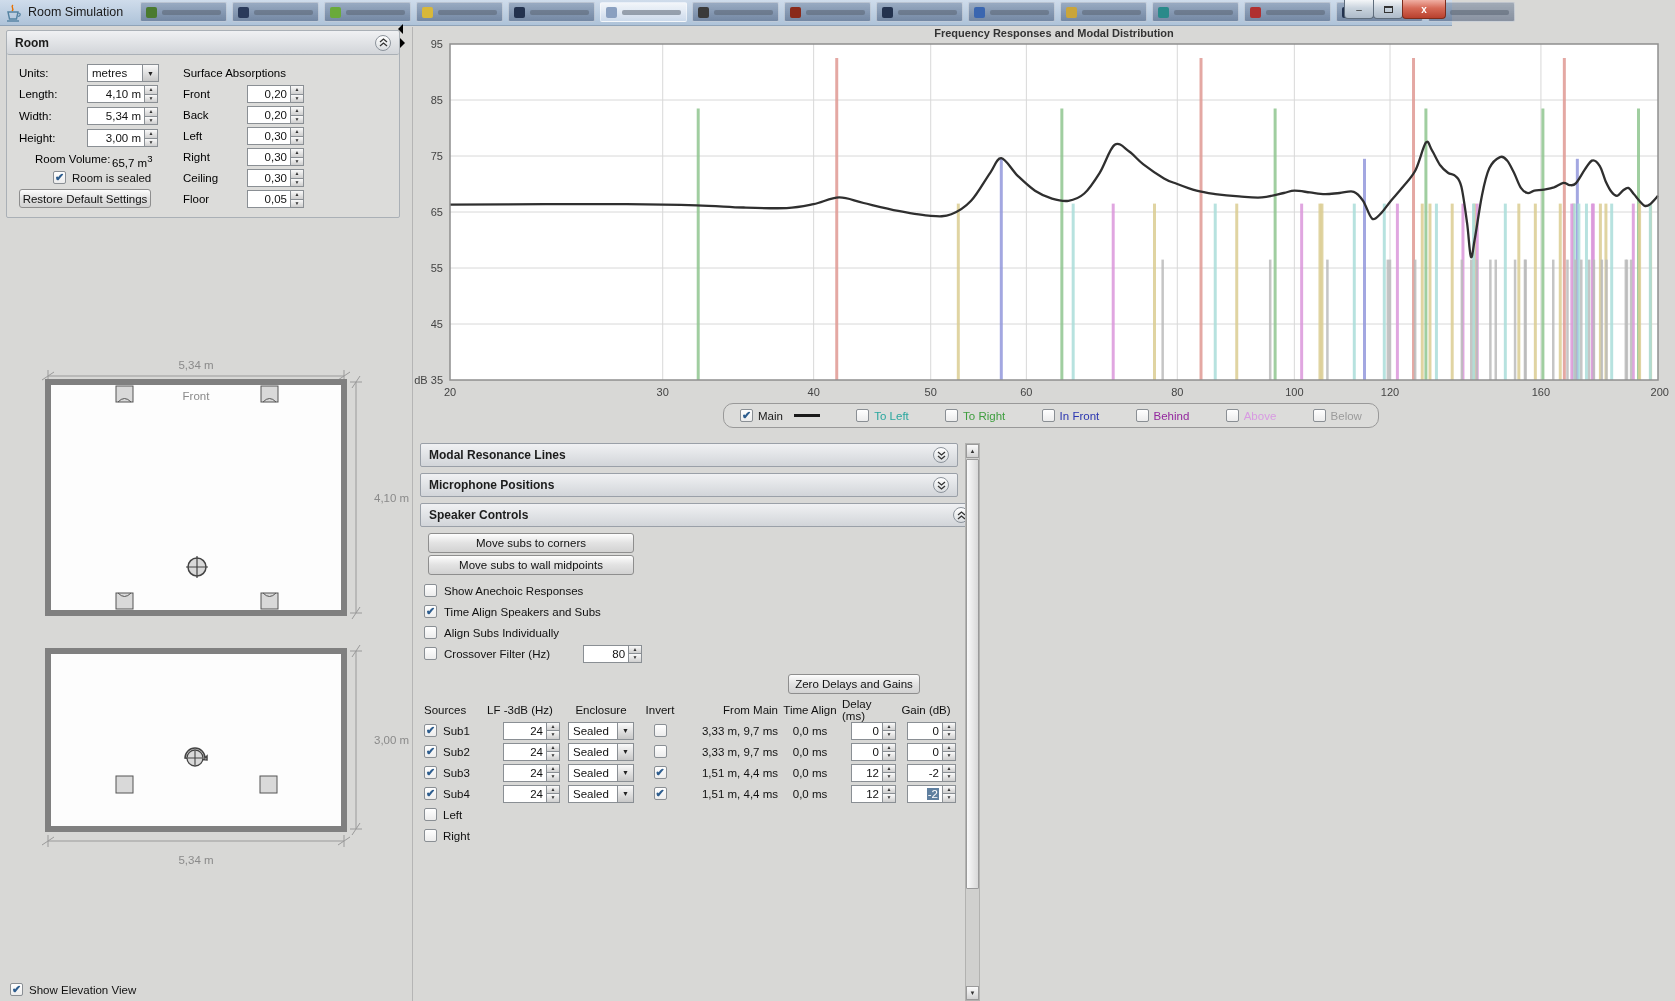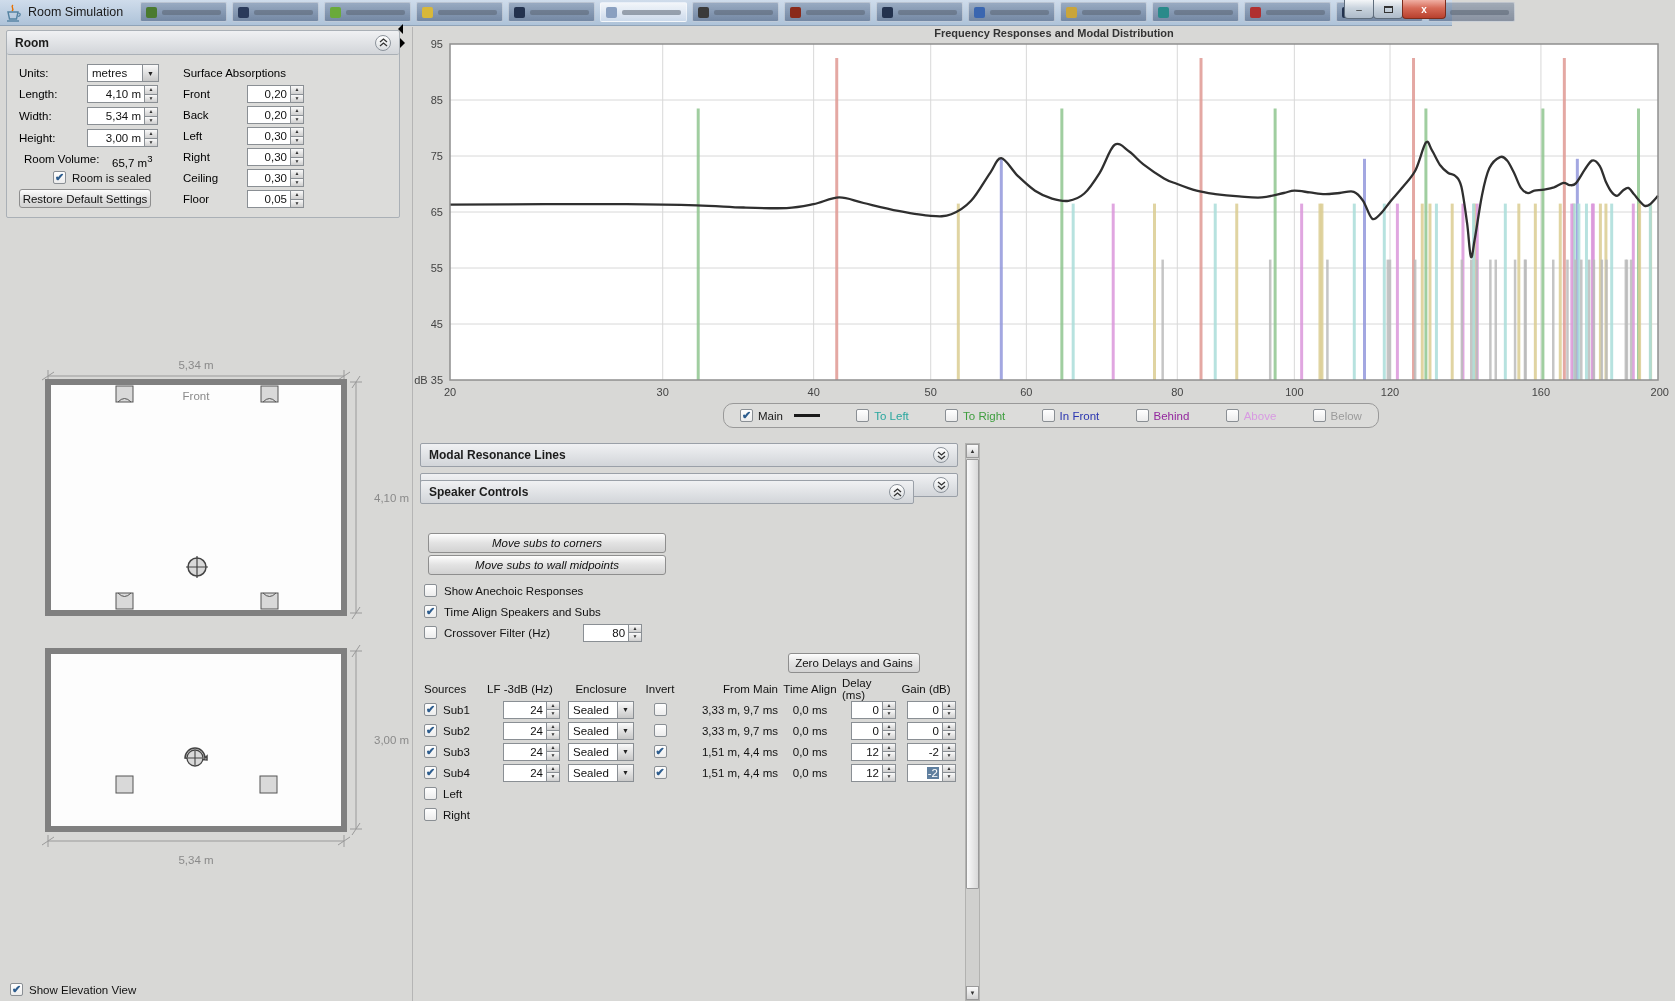--- a/index.html
+++ b/index.html
@@ -67,23 +67,23 @@
 
   
   #legend{position:absolute;left:723px;top:403px;width:656px;height:25px;border:1px solid #999;
     border-radius:10px;background:#dcdcda;display:flex;align-items:center;justify-content:space-between;padding:0 16px;}
   .lg-item{display:flex;align-items:center;gap:5px;}
   .lg-line{width:26px;height:0;border-top:3px solid #1a1a1a;margin-left:6px;}
 
   
   #hdr-modal{left:420px;top:443px;width:538px;}
   #hdr-mic{left:420px;top:473px;width:538px;}
-  #hdr-speaker{left:420px;top:480px;width:494px;}
+  #hdr-speaker{left:420px;top:503px;width:558px;}
   #speaker-content{position:absolute;left:420px;top:533px;width:540px;}
-  .bigbtn{margin-left:8px;width:238px;height:20px;margin-bottom:2px;font-style:italic;}
+  .bigbtn{margin-left:8px;width:206px;height:20px;margin-bottom:2px;}
   .chkrow{display:flex;align-items:center;gap:7px;height:21px;margin-left:4px;}
   #zero-btn{margin-left:368px;margin-top:10px;width:132px;height:20px;}
   .srow{display:flex;align-items:center;height:21px;}
   .c1{width:60px;display:flex;align-items:center;gap:6px;padding-left:4px;}
   .c2{width:80px;display:flex;justify-content:flex-end;}
   .c3{width:82px;display:flex;justify-content:center;}
   .c4{width:36px;display:flex;justify-content:center;}
   .c5{width:100px;text-align:right;}
   .c6{width:64px;text-align:center;}
   .c7{width:54px;display:flex;justify-content:flex-end;}
@@ -226,21 +226,21 @@
         <div class="rp-row" style="left: 80px; top: 98px;">
           <span class="spin">
             <span class="field" style="width: 58px;">3,00 m</span>
             <span class="spinbtns">
               <span class="sb up">▲</span>
               <span class="sb dn">▼</span>
             </span>
           </span>
         </div>
       </div>
-    <span class="rp-label" style="left:17px;top:122px;">Room Volume:</span>
+    <span class="rp-label" style="left:28px;top:122px;">Room Volume:</span>
     <span class="rp-label" style="left:105px;top:122px;"><span>65,7 m</span><sup>3</sup></span>
     <div class="rp-row" style="left:46px;top:140px;gap:6px;">
       <span class="cb">✔</span>
       <span>Room is sealed</span>
     </div>
     <div id="restore-btn" class="btn">Restore Default Settings</div>
     <span class="rp-label" style="left:176px;top:36px;">Surface Absorptions</span>
     <div id="absorb-rows">
         <span class="rp-label" style="left: 176px; top: 57px;">Front</span>
         <div class="rp-row" style="left: 240px; top: 54px;">
@@ -543,20 +543,24 @@
     <div class="btn bigbtn">Move subs to wall midpoints</div>
     <div id="speaker-checks" style="margin-top:5px;">
         <div class="chkrow">
           <span class="cb"></span>
           <span>Show Anechoic Responses</span>
         </div>
         <div class="chkrow">
           <span class="cb">✔</span>
           <span>Time Align Speakers and Subs</span>
         </div>
+        <div class="chkrow">
+          <span class="cb"></span>
+          <span>Align Subs Individually</span>
+        </div>
       </div>
     <div class="chkrow">
       <span class="cb"></span>
       <span>Crossover Filter (Hz)</span>
       <span class="spin" style="margin-left:26px;">
         <span class="field" style="width:46px;">80</span>
         <span class="spinbtns">
             <span class="sb up">▲</span>
             <span class="sb dn">▼</span>
           </span>

